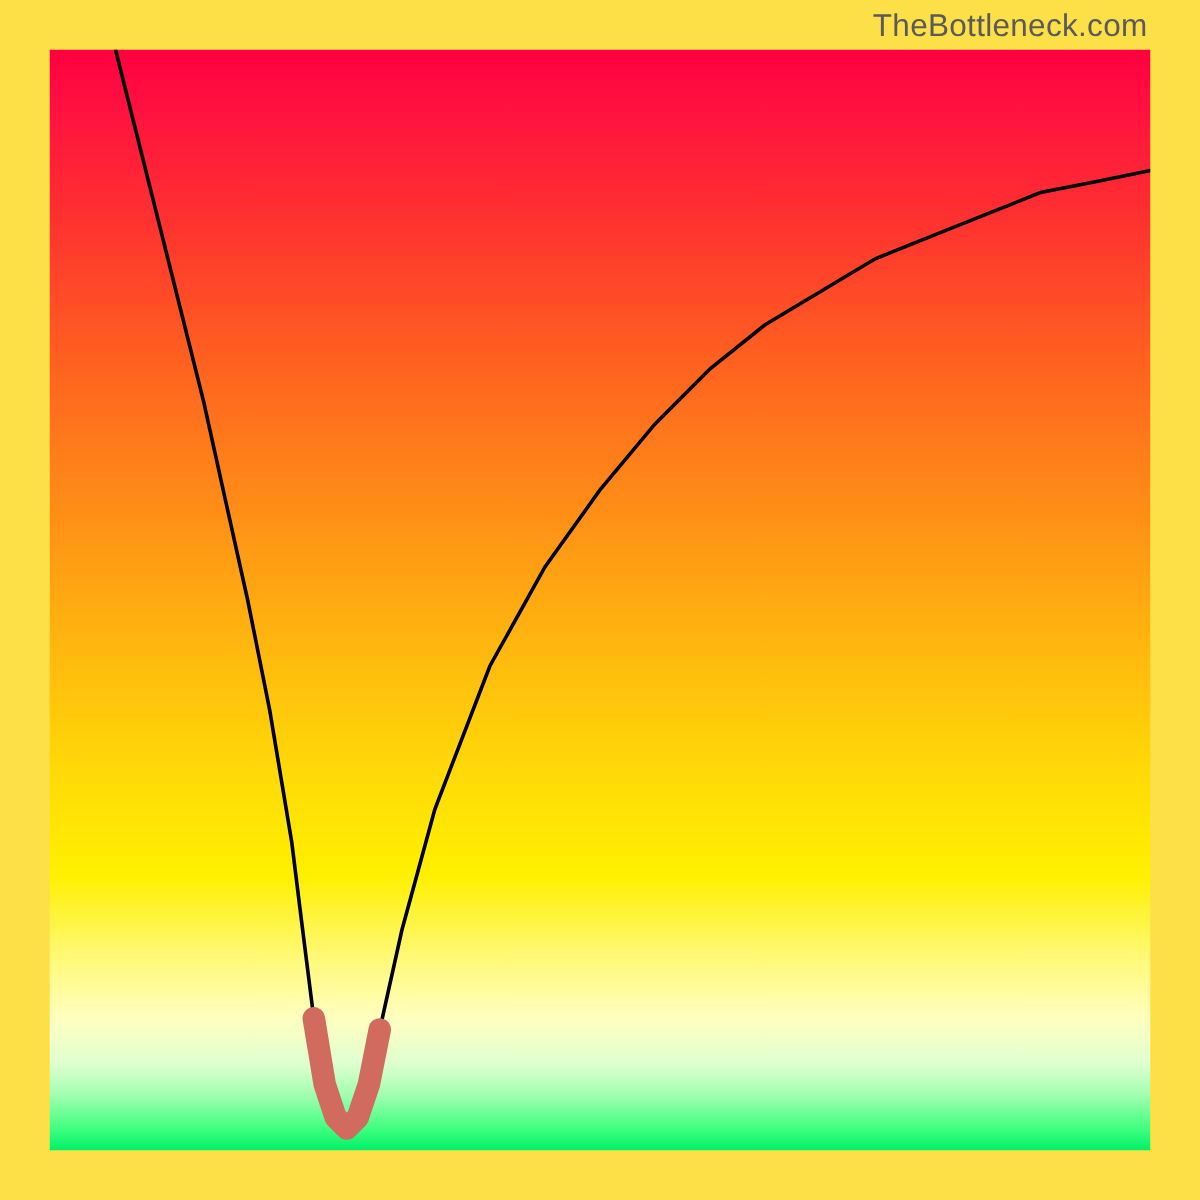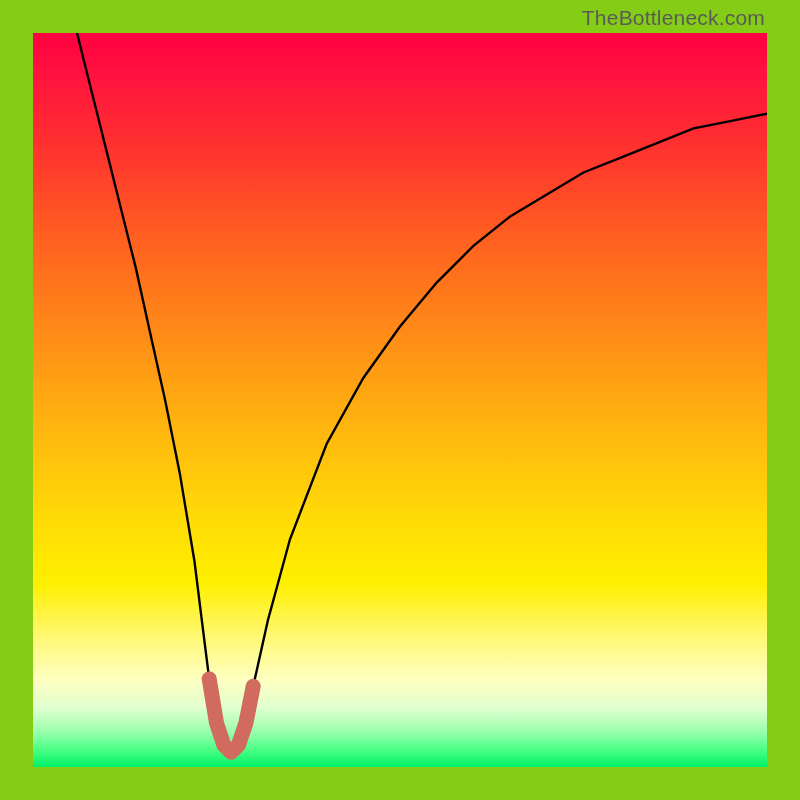--- a/index.html
+++ b/index.html
@@ -10,21 +10,21 @@
     background: #000;
     position: relative;
     font-family: Arial, sans-serif;
   }
   .frame {
     position: absolute;
     top: 0;
     left: 0;
     width: 800px;
     height: 800px;
-    background: #84cc16;
+    background: #fde047;
   }
   .plot-area {
     position: absolute;
     top: 33px;
     left: 33px;
     width: 734px;
     height: 734px;
     overflow: hidden;
   }
   .gradient-bg {

